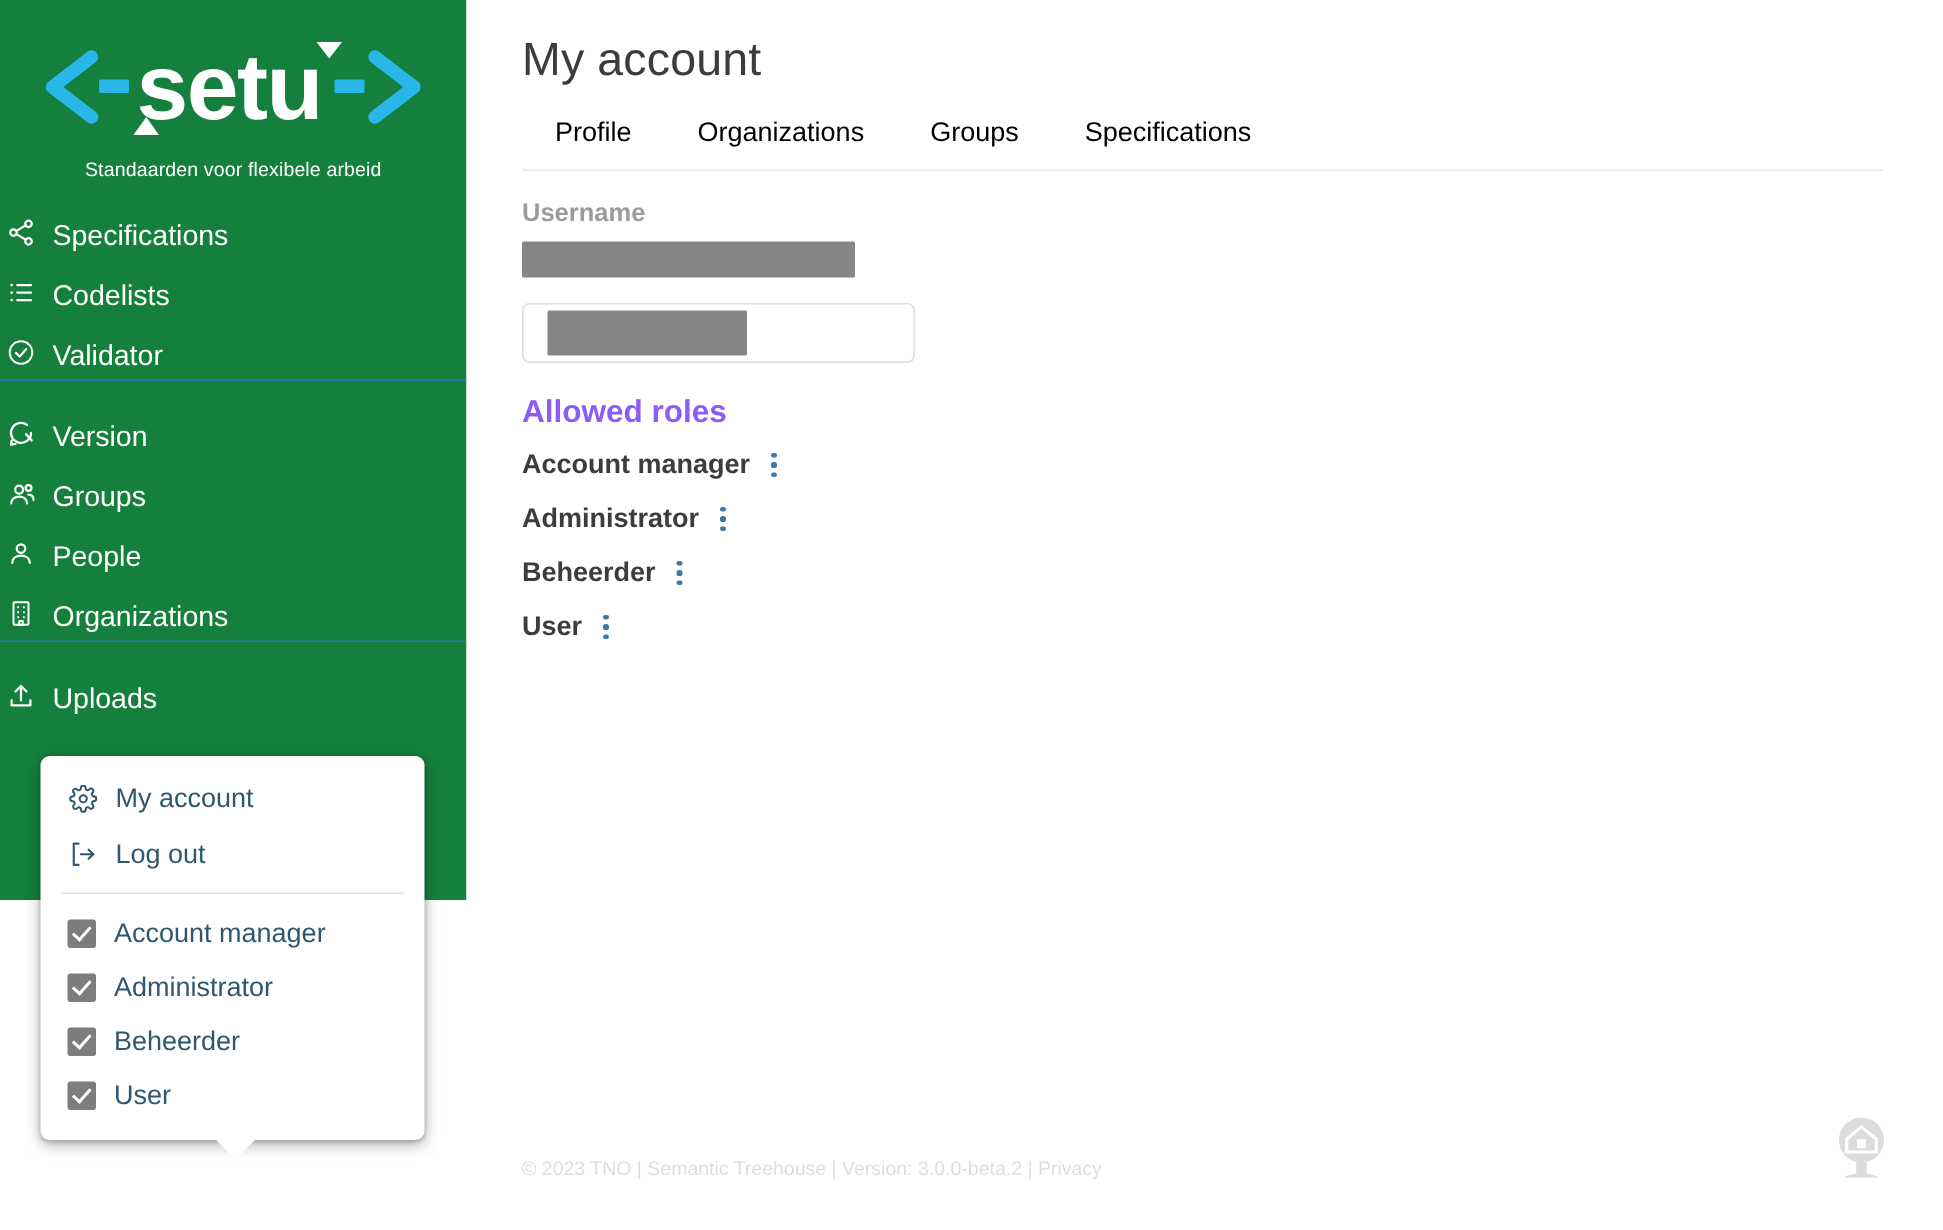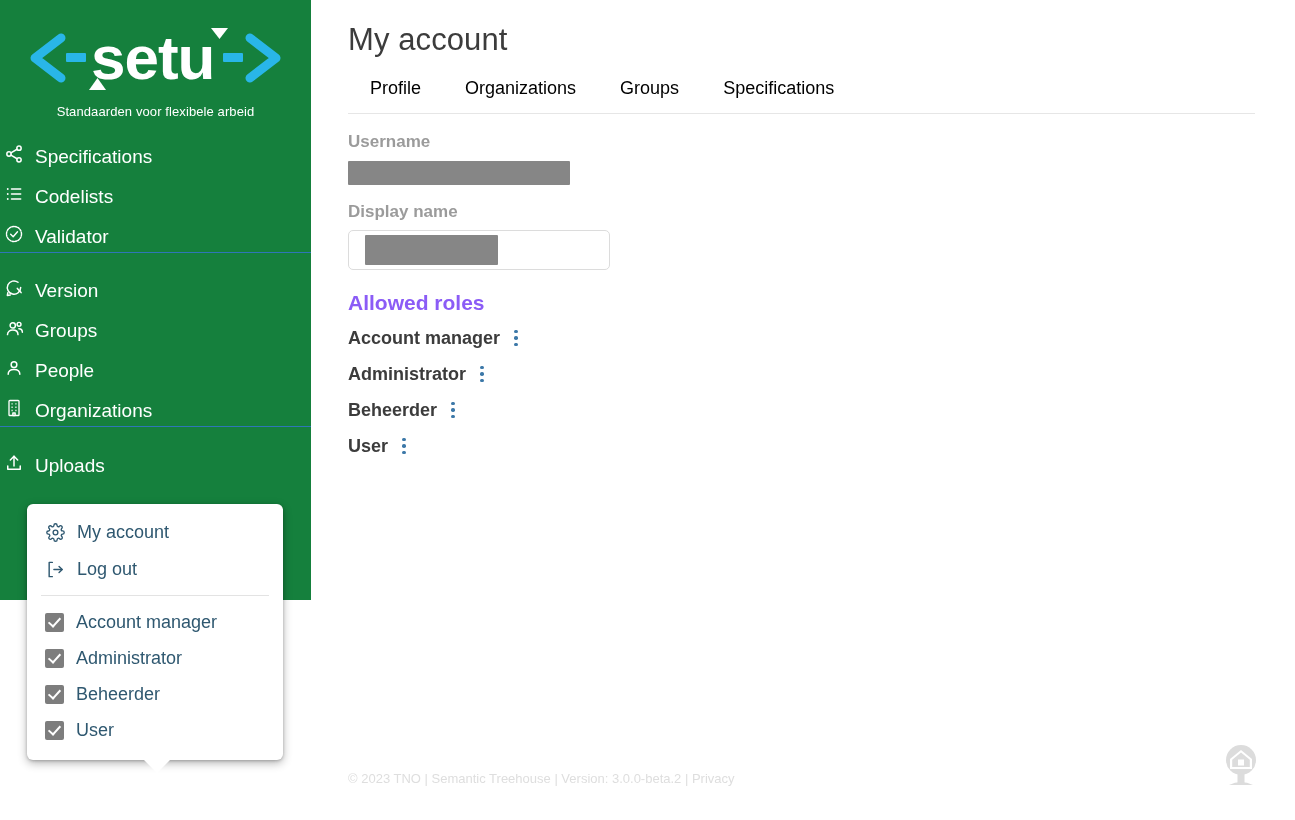--- a/index.html
+++ b/index.html
@@ -429,21 +429,20 @@
     </div>
 
     <div id="form-area">
 
       <div class="field-block">
         <div class="field-label">Username</div>
         <span class="redact" id="username-value"></span>
       </div>
 
       <div class="field-block">
-        <div class="field-label">Display name</div>
         <div id="display-name-input">
           <span class="redact" id="display-name-value"></span>
         </div>
       </div>
 
       <div id="roles-block">
         <div id="roles-label">Allowed roles</div>
 
         <div class="role-row">
           <span>Account manager</span>

